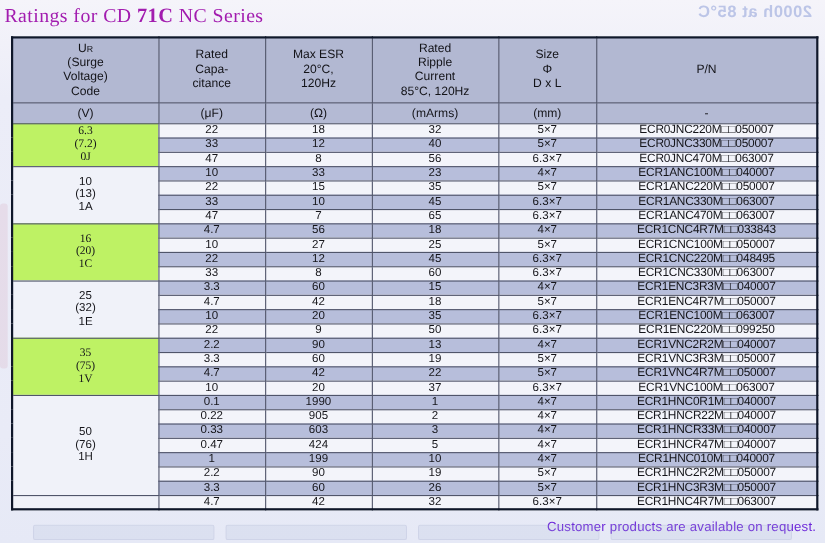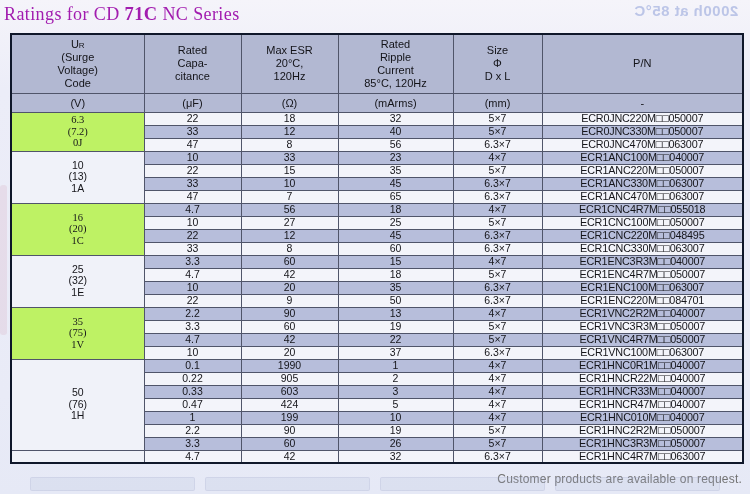--- a/index.html
+++ b/index.html
@@ -42,21 +42,21 @@
   }
   tbody td { height:13px; font-size:10.5px; line-height:1; }
   tbody tr.stripe td { background:#b7bedb; }
   tbody tr.plain td { background:#f3f4fa; }
   tbody td.group { line-height:1.1; font-size:10.5px; }
   tbody tr td.gshade { background:#bef264;font-family:Liberation Serif, serif; }
   tbody tr td.gplain { background:#f0f2f9; }
   tbody td.pn { letter-spacing:-0.2px; font-size:10.8px; }
   .footer {
     position:absolute; right:8px; top:472px;
-    font-size:12px; color:#737373; letter-spacing:.2px;
+    font-size:12px; color:#6d28d9; letter-spacing:.2px;
   }
   .bleed-band {
     position:absolute; left:0; right:0; bottom:0; height:20px;
     display:flex; gap:10px; padding:3px 30px; opacity:.5;
   }
   .bleed-band .bb {
     flex:1; background:rgba(172,182,216,.35);
     border:1px solid rgba(140,150,190,.35); border-radius:2px;
   }
   .side-bleed {
@@ -172,21 +172,21 @@
       <tr class="stripe">
         <td rowspan="4" class="group gshade">
           <div>16</div>
           <div>(20)</div>
           <div>1C</div>
         </td>
         <td>4.7</td>
         <td>56</td>
         <td>18</td>
         <td>4×7</td>
-        <td class="pn">ECR1CNC4R7M□□055018</td>
+        <td class="pn">ECR1CNC4R7M□□033843</td>
       </tr>
       <tr class="plain">
         <td>10</td>
         <td>27</td>
         <td>25</td>
         <td>5×7</td>
         <td class="pn">ECR1CNC100M□□050007</td>
       </tr>
       <tr class="stripe">
         <td>22</td>
@@ -226,21 +226,21 @@
         <td>20</td>
         <td>35</td>
         <td>6.3×7</td>
         <td class="pn">ECR1ENC100M□□063007</td>
       </tr>
       <tr class="plain">
         <td>22</td>
         <td>9</td>
         <td>50</td>
         <td>6.3×7</td>
-        <td class="pn">ECR1ENC220M□□084701</td>
+        <td class="pn">ECR1ENC220M□□099250</td>
       </tr>
       <tr class="stripe">
         <td rowspan="4" class="group gshade">
           <div>35</div>
           <div>(75)</div>
           <div>1V</div>
         </td>
         <td>2.2</td>
         <td>90</td>
         <td>13</td>

